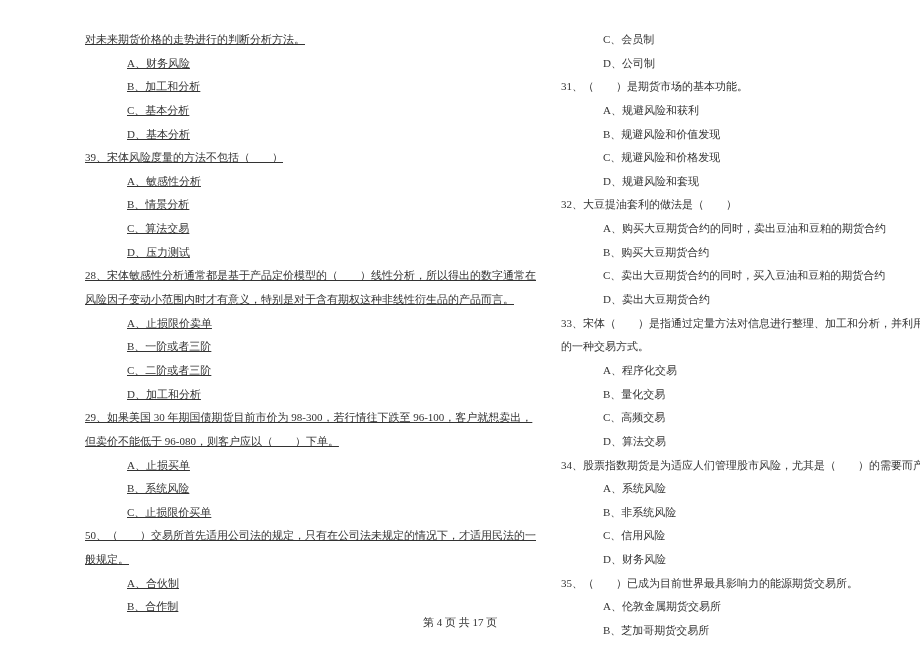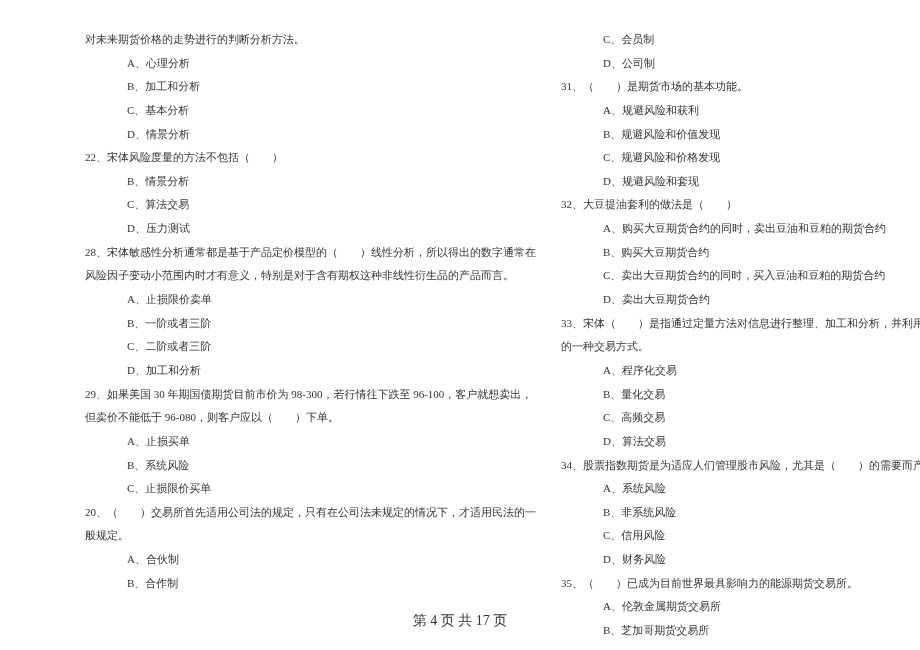--- a/index.html
+++ b/index.html
@@ -20,66 +20,68 @@
       display: flex;
       width: 100%;
       padding: 28px 55px 0 85px;
     }
     .col {
       flex: 1;
       line-height: 2.15;
     }
     .col-left {
       padding-right: 25px;
+      text-decoration: underline;
     }
     .col-right {
       padding-left: 0;
     }
     .line {
       white-space: nowrap;
     }
     .indent {
       padding-left: 42px;
     }
     .footer {
       position: absolute;
       bottom: 20px;
       left: 0;
       width: 100%;
       text-align: center;
-      font-size: 14px;
+      font-size: 11px;
       color: #333;
     }
   </style>
 </head>
 <body>
 
 <div class="content">
   <div class="col col-left" id="left-col">
       <div class="line">对未来期货价格的走势进行的判断分析方法。</div>
-      <div class="line indent">A、心理分析</div>
+      <div class="line indent">A、财务风险</div>
       <div class="line indent">B、加工和分析</div>
       <div class="line indent">C、基本分析</div>
-      <div class="line indent">D、情景分析</div>
-      <div class="line">22、宋体风险度量的方法不包括（　　）</div>
+      <div class="line indent">D、基本分析</div>
+      <div class="line">39、宋体风险度量的方法不包括（　　）</div>
+      <div class="line indent">A、敏感性分析</div>
       <div class="line indent">B、情景分析</div>
       <div class="line indent">C、算法交易</div>
       <div class="line indent">D、压力测试</div>
       <div class="line">28、宋体敏感性分析通常都是基于产品定价模型的（　　）线性分析，所以得出的数字通常在</div>
       <div class="line">风险因子变动小范围内时才有意义，特别是对于含有期权这种非线性衍生品的产品而言。</div>
       <div class="line indent">A、止损限价卖单</div>
       <div class="line indent">B、一阶或者三阶</div>
       <div class="line indent">C、二阶或者三阶</div>
       <div class="line indent">D、加工和分析</div>
       <div class="line">29、如果美国 30 年期国债期货目前市价为 98-300，若行情往下跌至 96-100，客户就想卖出，</div>
       <div class="line">但卖价不能低于 96-080，则客户应以（　　）下单。</div>
       <div class="line indent">A、止损买单</div>
       <div class="line indent">B、系统风险</div>
       <div class="line indent">C、止损限价买单</div>
-      <div class="line">20、（　　）交易所首先适用公司法的规定，只有在公司法未规定的情况下，才适用民法的一</div>
+      <div class="line">50、（　　）交易所首先适用公司法的规定，只有在公司法未规定的情况下，才适用民法的一</div>
       <div class="line">般规定。</div>
       <div class="line indent">A、合伙制</div>
       <div class="line indent">B、合作制</div>
     </div>
   <div class="col col-right" id="right-col">
       <div class="line indent">C、会员制</div>
       <div class="line indent">D、公司制</div>
       <div class="line">31、（　　）是期货市场的基本功能。</div>
       <div class="line indent">A、规避风险和获利</div>
       <div class="line indent">B、规避风险和价值发现</div>

